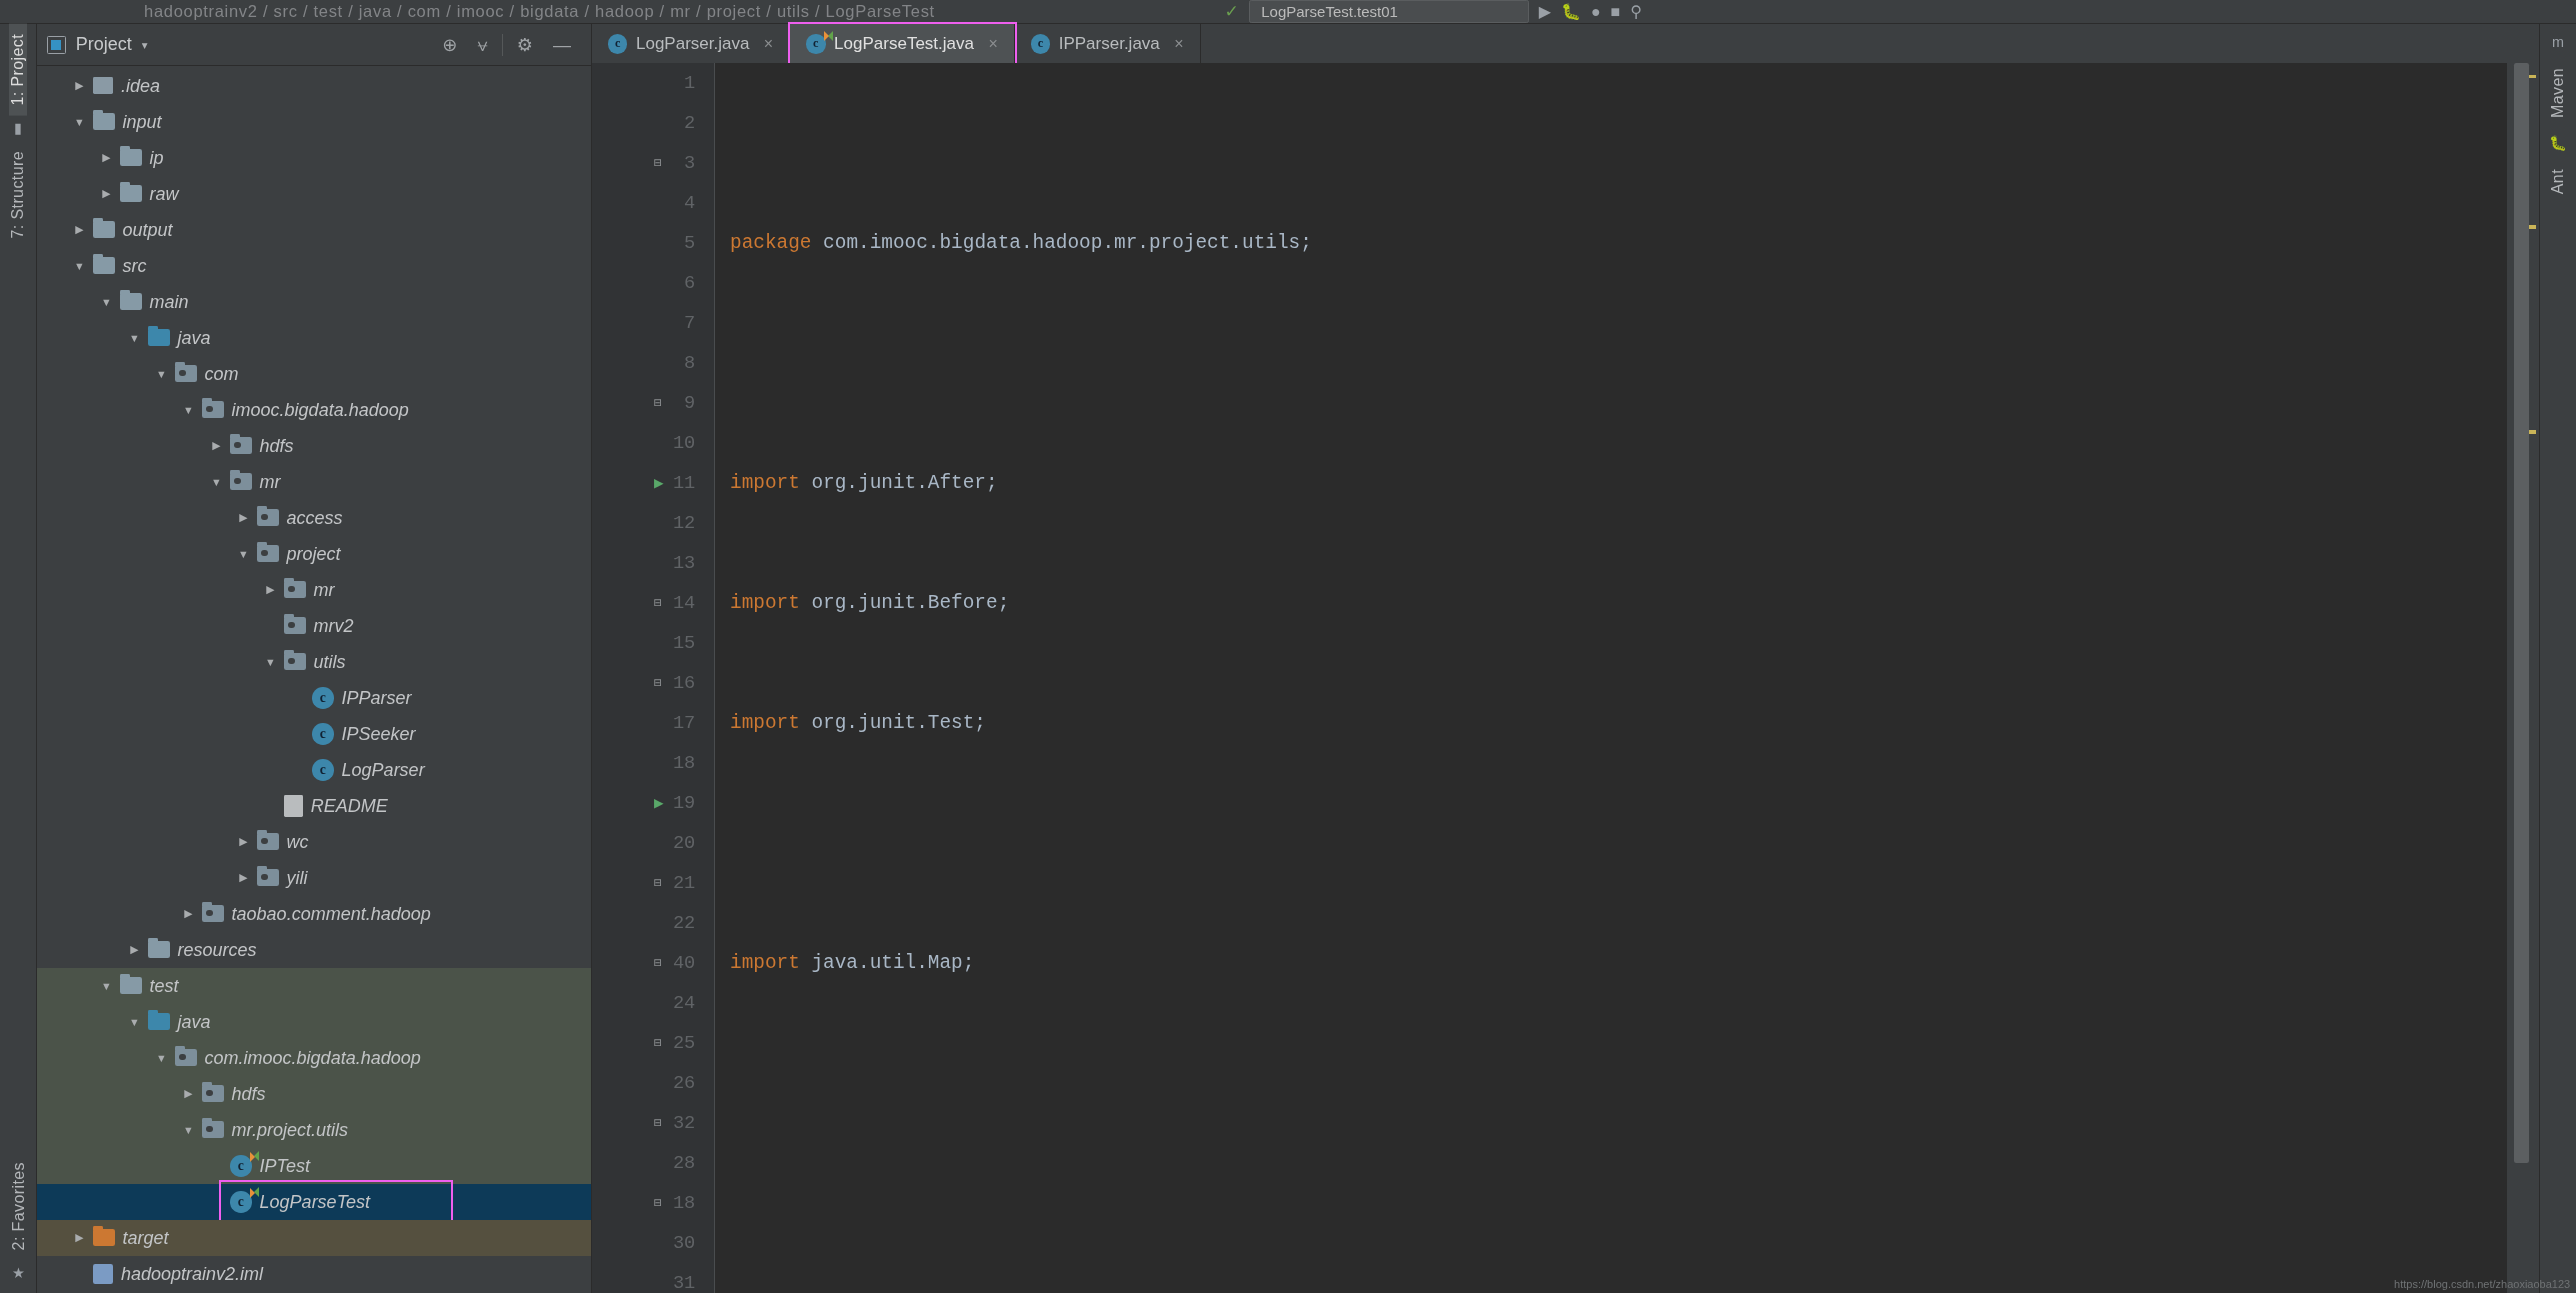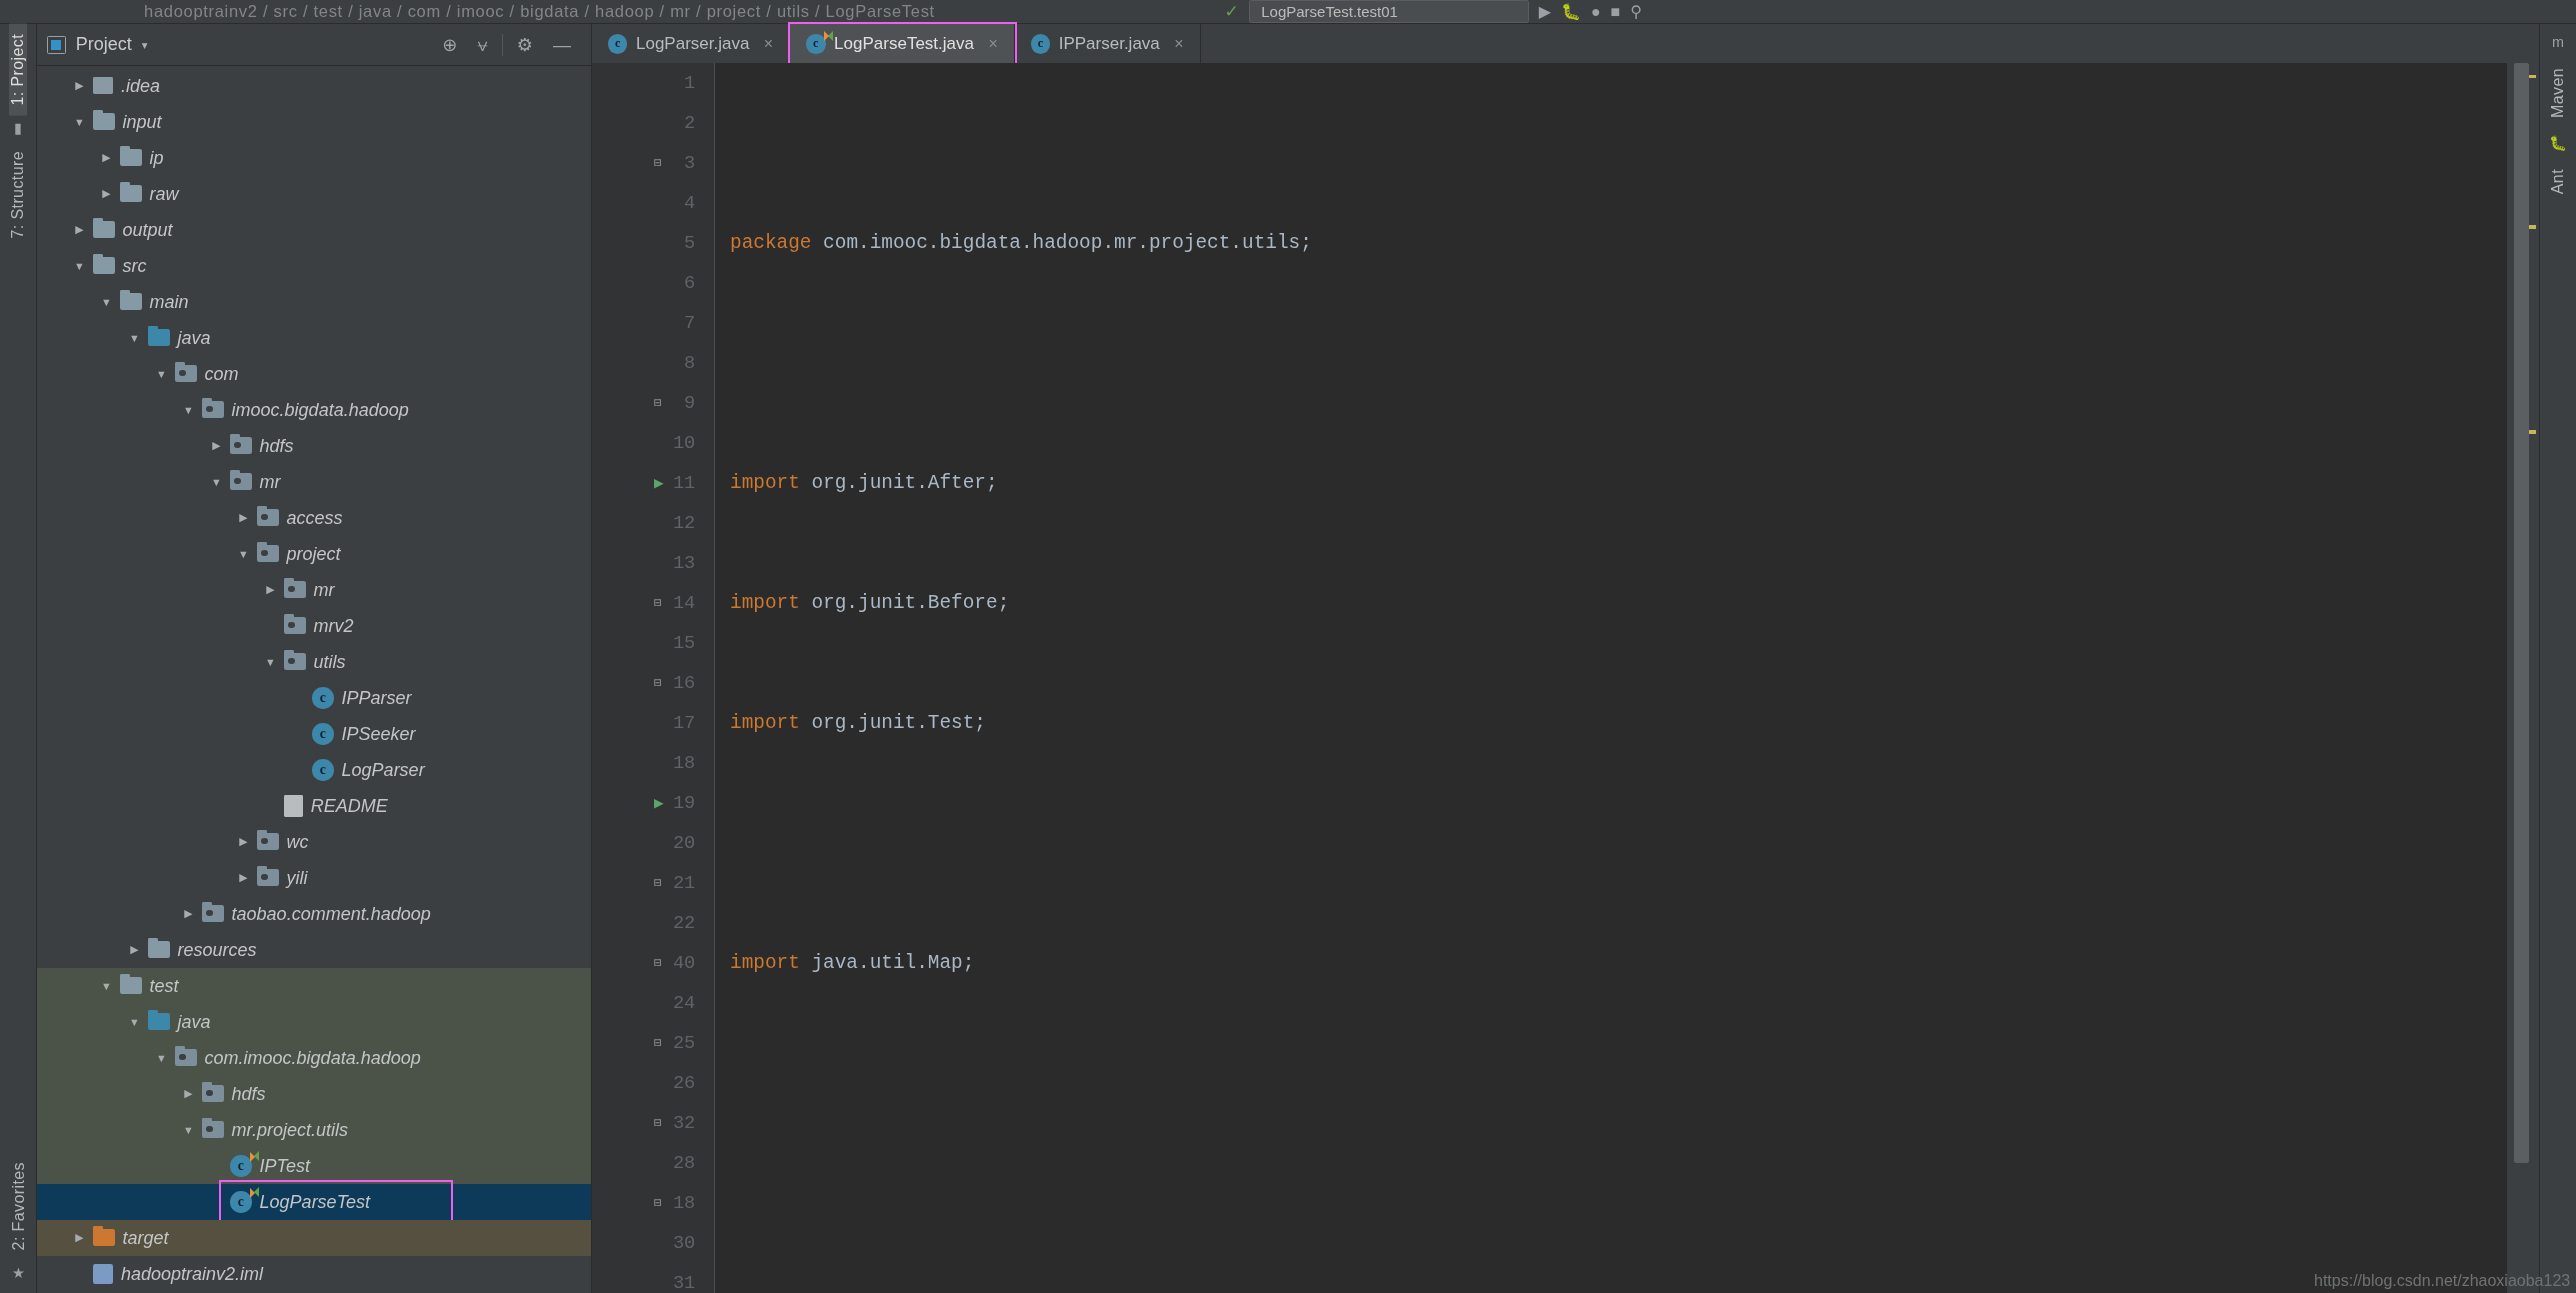--- a/index.html
+++ b/index.html
@@ -157,21 +157,21 @@
   .mk { position: absolute; right: 2.9px; width: 16px; height: 3.6px; }
 
   
   .rightstrip {
     width: 37px; background: #3c3f41; border-left: 0.7px solid #2b2b2b;
     display: flex; flex-direction: column; align-items: center; flex: 0 0 37px;
   }
   .rightstrip .vtab { padding: 13px 0; }
 
   .watermark {
-    position: absolute; right: 5.8px; bottom: 4.3px; font-size: 16px; color: #6f7274; z-index: 30;
+    position: absolute; right: 5.8px; bottom: 4.3px; font-size: 11px; color: #6f7274; z-index: 30;
   }
 </style>
 </head>
 <body>
 
 <div class="app">
 
   <div class="topstrip">
     <div class="crumbs">hadooptrainv2  /  src  /  test  /  java  /  com  /  imooc  /  bigdata  /  hadoop  /  mr  /  project  /  utils  /  LogParseTest</div>
     <div class="runwidget">

